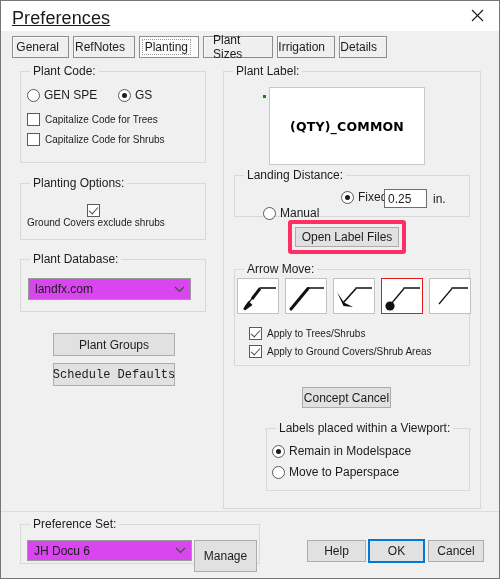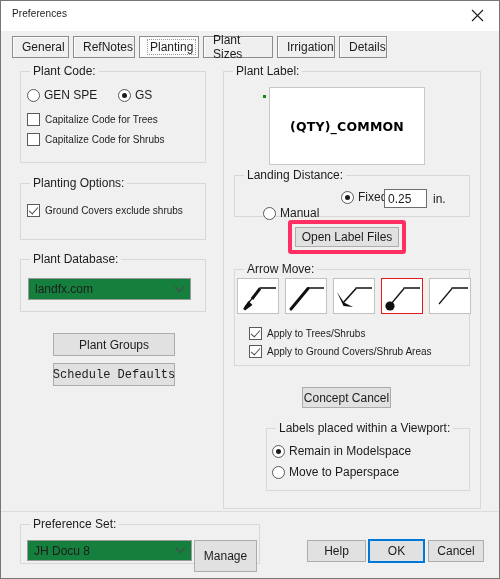--- a/index.html
+++ b/index.html
@@ -29,23 +29,24 @@
     position: absolute;
     left: 0; top: 0;
     width: 498px;
     height: 30px;
     background: #ffffff;
     border-bottom: 1px solid #dcdcdc;
   }
   #title-text {
     position: absolute;
     left: 11px; top: 7px;
-    font-size: 10px;
+    font-size: 18px;
     color: #1a1a1a;
     letter-spacing: 0.1px;
+    text-decoration: underline;
   }
   #close-btn {
     position: absolute;
     right: 0; top: 0;
     width: 44px; height: 29px;
     display: flex;
     align-items: center;
     justify-content: center;
     cursor: default;
   }
@@ -64,21 +65,21 @@
     top: 5px;
     height: 22px;
     box-sizing: border-box;
     background: #efefef;
     border: 1px solid #8d8d8d;
     border-bottom: 1px solid #8d8d8d;
     font-size: 12px;
     color: #1c1c1c;
     display: flex;
     align-items: center;
-    justify-content: flex-start;
+    justify-content: flex-end;
     padding: 0 7px;
     cursor: default;
     box-shadow: inset 1px 1px 0 #fdfdfd;
   }
   .tab.selected {
     background: #fcfcfc;
     border: 1px solid #8d8d8d;
     box-shadow: none;
   }
   .tab.selected .tab-inner {
@@ -186,21 +187,21 @@
   }
   .btn.default-focus {
     border: 2px solid #0078d7;
     background: #e1e1e1;
   }
 
   
   .combo {
     position: absolute;
     box-sizing: border-box;
-    background: #15803d;
+    background: #d946ef;
     border: 1px solid #9a9a9a;
     display: flex;
     align-items: center;
     cursor: default;
   }
   .combo .cval {
     flex: 1;
     padding-left: 6px;
     font-size: 12px;
     color: #1c1c1c;
@@ -336,21 +337,21 @@
       <span class="clabel">Capitalize Code for Trees</span>
     </div>
     <div class="check" style="left:26px; top:71px;">
       <span class="box"></span>
       <span class="clabel">Capitalize Code for Shrubs</span>
     </div>
 
     <div class="group" style="left:19px; top:121px; width:186px; height:57px;">
       <span class="group-title">Planting Options:</span>
     </div>
-    <div class="check checked" style="left:26px; top:142px;">
+    <div class="check checked" style="left:26px; top:142px;flex-direction:column;">
       <span class="box"></span>
       <span class="clabel">Ground Covers exclude shrubs</span>
     </div>
 
     <div class="group" style="left:19px; top:197px; width:186px; height:53px;">
       <span class="group-title">Plant Database:</span>
     </div>
     <div class="combo" style="left:27px; top:216px; width:163px; height:22px;">
       <span class="cval">landfx.com</span>
       <span class="carrow">
@@ -464,21 +465,21 @@
       <span class="dot"></span>
       <span class="rlabel">Move to Paperspace</span>
     </div>
 
     <div class="sep-line" style="left:0px; top:449px; width:498px;"></div>
 
     <div class="group" style="left:19px; top:462px; width:240px; height:40px;">
       <span class="group-title">Preference Set:</span>
     </div>
     <div class="combo" style="left:26px; top:478px; width:165px; height:21px;">
-      <span class="cval">JH Docu 8</span>
+      <span class="cval">JH Docu 6</span>
       <span class="carrow">
         <svg width="11" height="7" viewBox="0 0 11 7">
           <polyline points="1,1 5.5,5.5 10,1" fill="none" stroke="#4a4a4a" stroke-width="1.2"></polyline>
         </svg>
       </span>
     </div>
     <div class="btn" style="left:193px; top:478px; width:63px; height:32px;">
       <span>Manage</span>
     </div>
 

